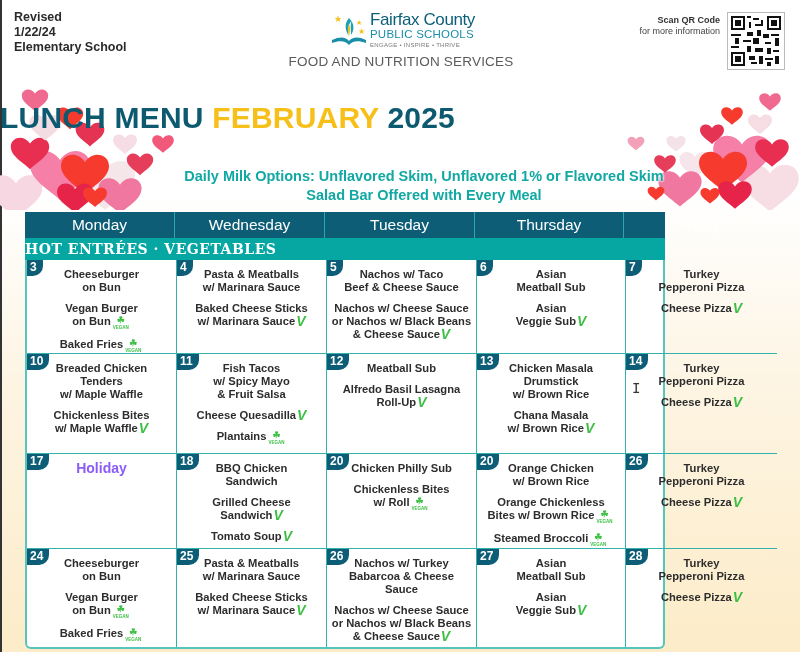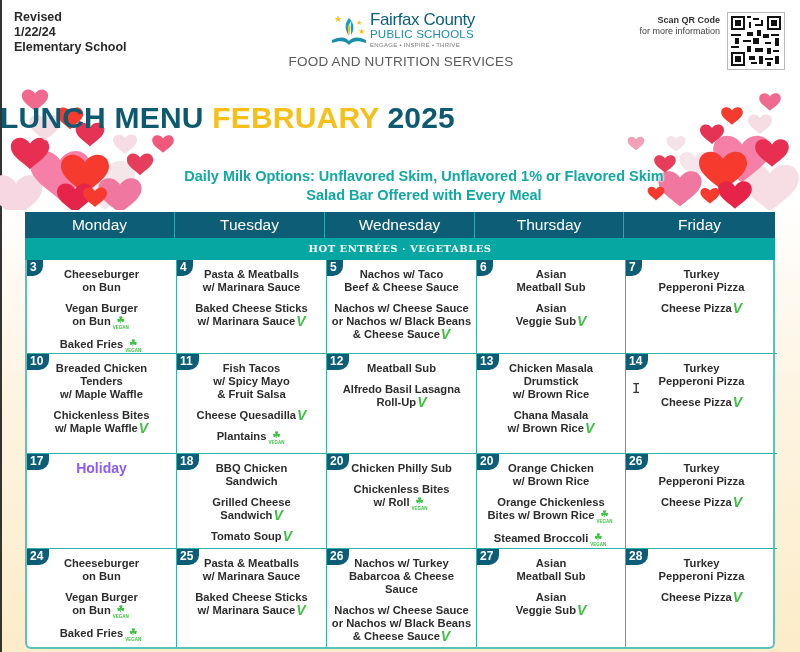--- a/index.html
+++ b/index.html
@@ -30,25 +30,25 @@
   .title .month { color: #f6bf19; }
 
   .hearts { position: absolute; top: 80px; width: 180px; height: 130px; }
   .hearts.left { left: 0; }
   .hearts.right { left: 620px; }
 
   .milk { position: absolute; left: 0; top: 167px; width: 800px; text-align: center; font-size: 14.5px; font-weight: bold; color: #12a8a3; line-height: 19px;
     text-shadow: 0 0 2px #fff, 0 0 2px #fff, 0 0 3px #fff; margin-left: 24px; }
 
   
-  .cal { position: absolute; left: 25px; top: 212px; width: 750px; }
+  .cal { position: absolute; left: 25px; top: 212px; width: 640px; }
   .days { display: grid; grid-template-columns: 150px 150px 150px 149px 151px; background: #0d5d76; height: 26px; }
   .day { color: #fff; text-align: center; font-size: 15.5px; line-height: 26px; border-right: 1px solid #2aa7b0; }
   .day:last-child { border-right: none; }
-  .band { background: #06a7a2; color: #fff; text-align: center; font-family: "DejaVu Serif", serif; font-weight: bold; font-size: 10px; height: 22px; line-height: 22px; letter-spacing: 0.5px; }
+  .band { background: #06a7a2; color: #fff; font-family: "DejaVu Serif", serif; font-weight: bold; font-size: 14px; height: 22px; line-height: 22px; letter-spacing: 0.5px; }
 
   .grid { display: grid; grid-template-columns: 150px 150px 150px 149px 151px; border: 2px solid #58c4c0; border-top: none; border-radius: 0 0 6px 6px; background: #fff; }
   .cell { position: relative; border-right: 1.5px solid #35b1ad; border-bottom: 1.5px solid #35b1ad; padding: 8px 4px 0 4px; text-align: center; font-weight: bold; font-size: 11.2px; line-height: 13px; color: #2d2d2d; }
   .cell.c5 { border-right: none; }
   .cell.last { border-bottom: none; }
   .row1 { height: 94px; }
   .row2 { height: 100px; }
   .row3 { height: 95px; }
   .row4 { height: 98px; }
   .num { position: absolute; left: 0; top: 0; background: #0d5d76; color: #fff; font-size: 12px; font-weight: bold; padding: 1px 6px 2px 3px; border-bottom-right-radius: 10px; line-height: 13px; }
@@ -183,22 +183,22 @@
 </div>
 
 <div class="milk">
   <div>Daily Milk Options: Unflavored Skim, Unflavored 1% or Flavored Skim</div>
   <div>Salad Bar Offered with Every Meal</div>
 </div>
 
 <div class="cal">
   <div class="days">
     <div class="day">Monday</div>
+    <div class="day">Wednesday</div>
     <div class="day">Tuesday</div>
-    <div class="day">Wednesday</div>
     <div class="day">Thursday</div>
     <div class="day">Friday</div>
   </div>
   <div class="band">HOT ENTRÉES · VEGETABLES</div>
   <div class="grid" id="grid">
       <div class="cell row1">
         <div class="num">3</div>
         <div class="item"><span>Cheeseburger</span><br><span>on Bun</span></div>
         <div class="item"><span>Vegan Burger</span><br><span>on Bun</span><span class="vg"><span class="leaf">☘</span><span class="lbl">VEGAN</span></span></div>
         <div class="item"><span>Baked Fries</span><span class="vg"><span class="leaf">☘</span><span class="lbl">VEGAN</span></span></div>

